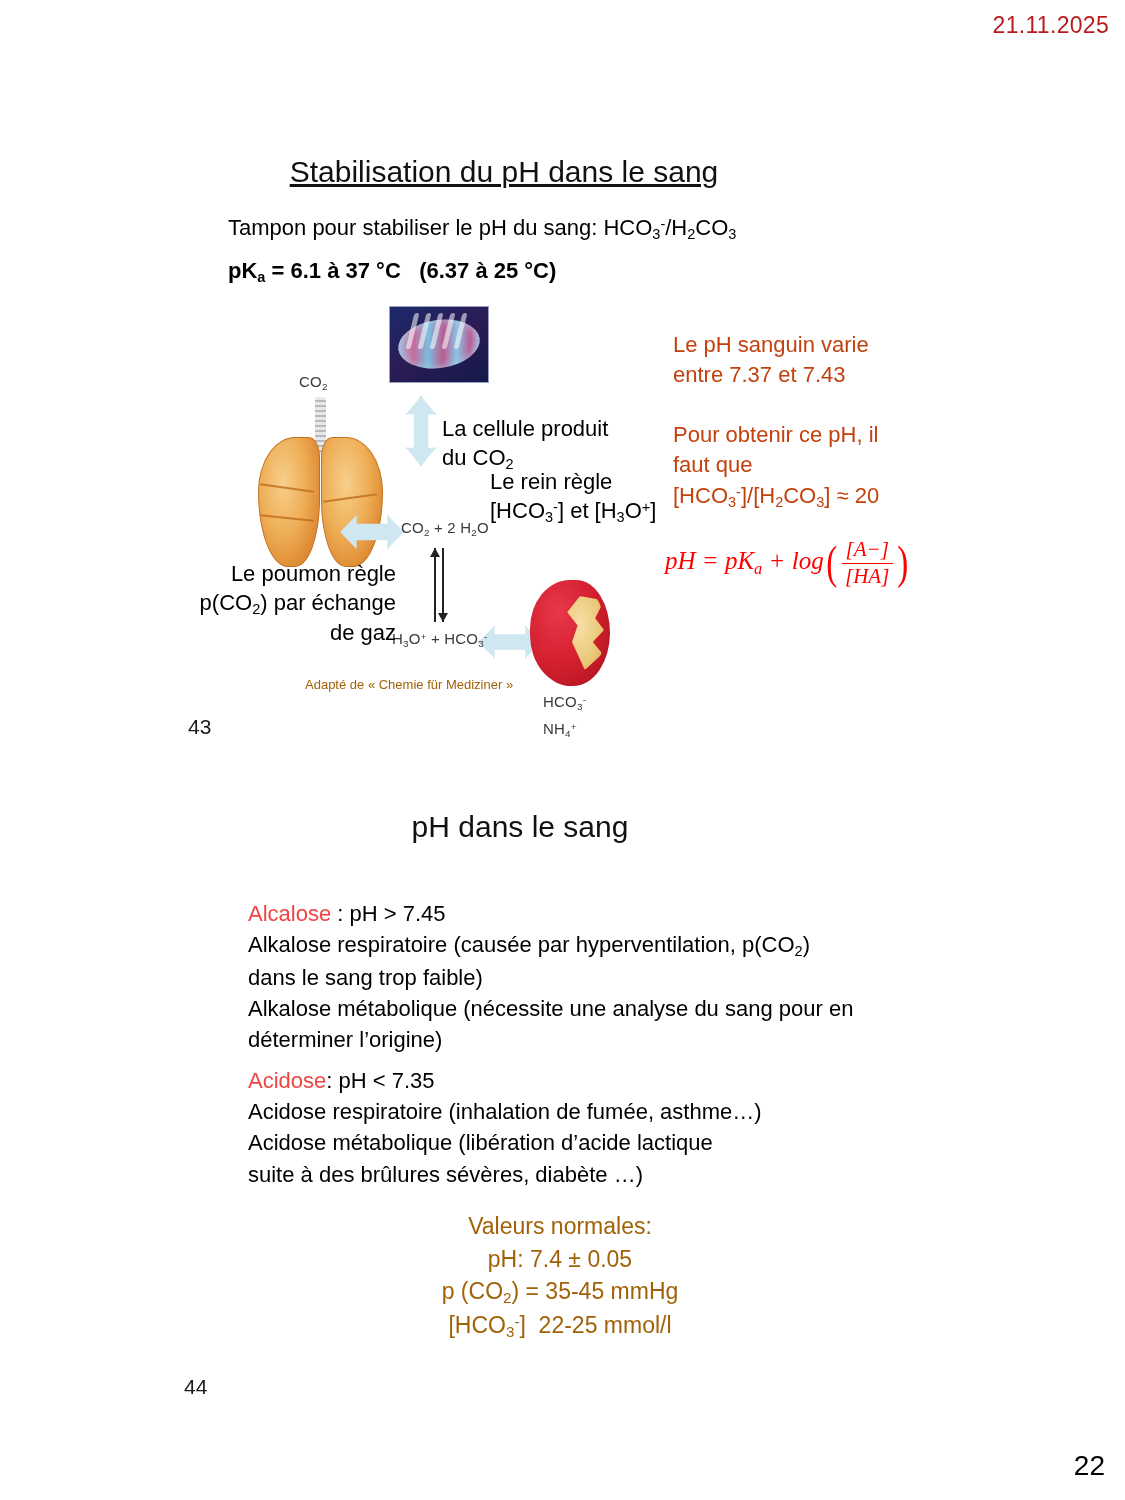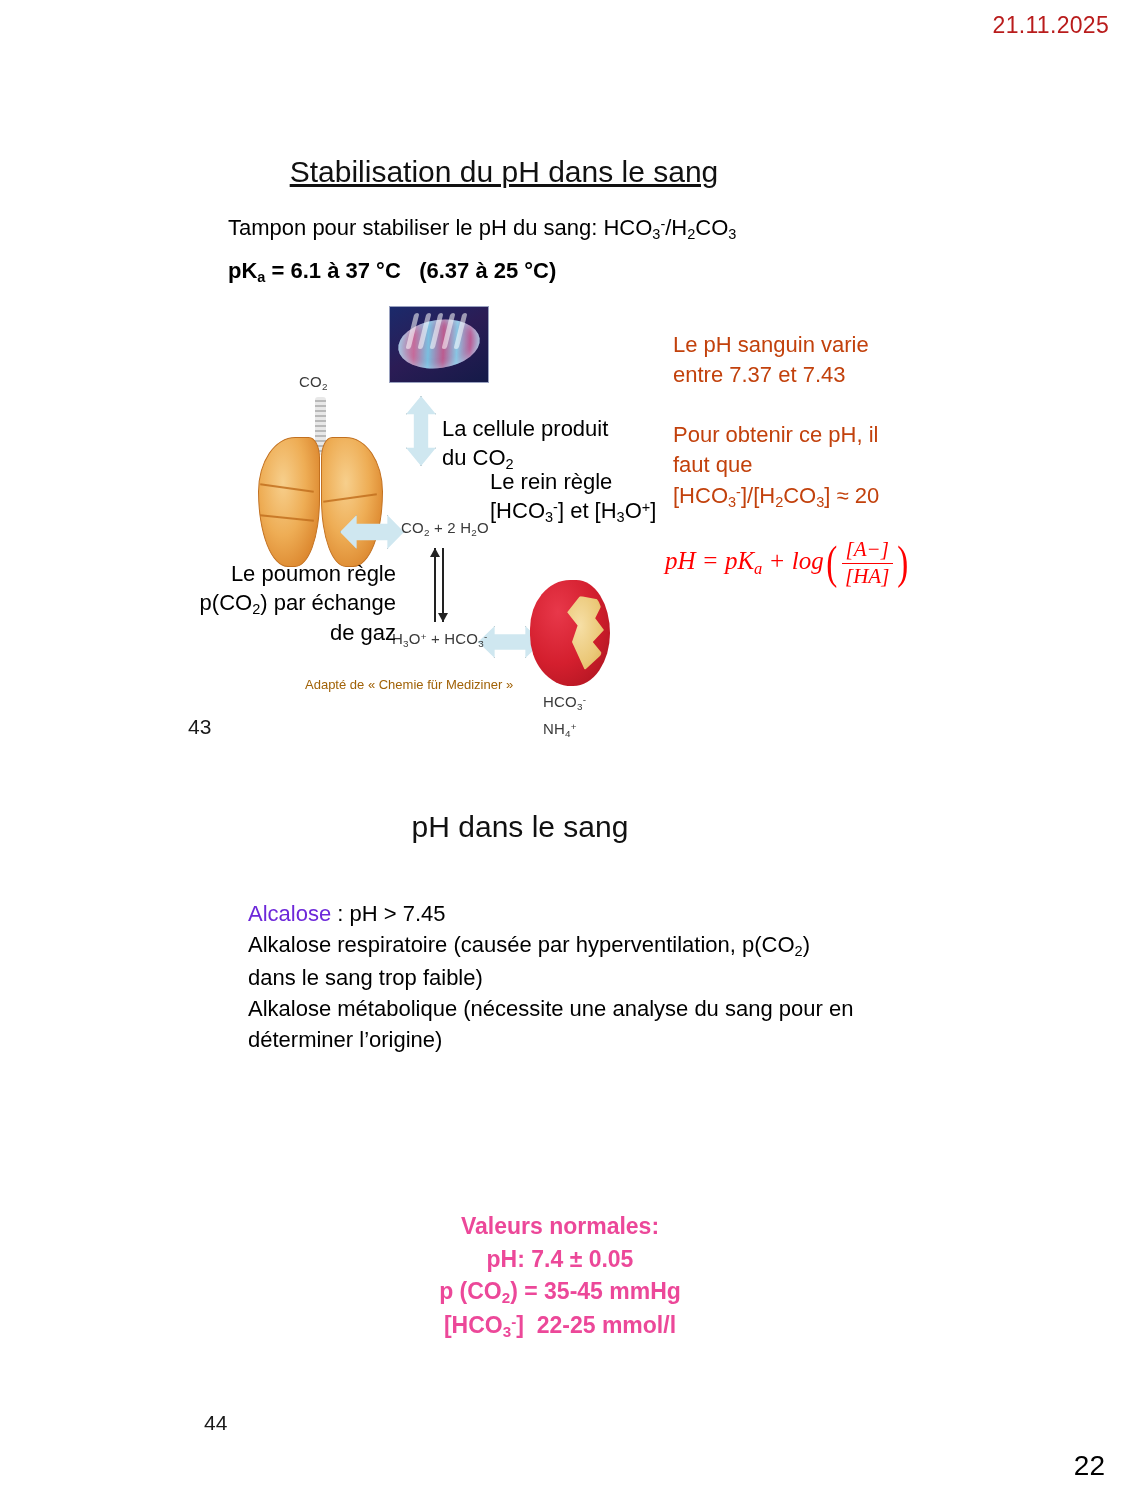--- a/index.html
+++ b/index.html
@@ -45,21 +45,21 @@
     font-weight: 400;
   }
 
   .body-text { font-size: 22px; line-height: 1.35; color: #000; }
   .bold { font-weight: bold; }
   sub { font-size: 0.66em; vertical-align: -0.28em; }
   sup { font-size: 0.66em; vertical-align: 0.42em; }
 
   .blue-text { color: #c2410c; font-size: 22px; line-height: 1.38; }
 
-  .red-text { color: #6d28d9; }
+  .red-text { color: #ef4444; }
 
   
   .lungs-wrap { width: 130px; height: 175px; }
   .trachea {
     position: absolute; left: 60px; top: 2px;
     width: 11px; height: 58px;
     background: repeating-linear-gradient(to bottom,
       #e8e8e8 0px, #e8e8e8 3px, #b9b9b9 3px, #b9b9b9 5px);
     border-radius: 3px;
   }
@@ -172,22 +172,22 @@
     font-size: 46px;
     font-style: normal;
     font-family: "Liberation Serif", serif;
     line-height: .82;
     transform: scaleX(.72);
     display: inline-block;
   }
 
   .centered-red {
     text-align: center;
-    color: #ec4899;
-    font-weight: bold;
+    color: #a16207;
+    font-weight: normal;
     font-size: 23px;
     line-height: 1.42;
   }
 </style>
 </head>
 <body>
 
 <div class="abs" id="doc-date">21.11.2025</div>
 
 <div class="abs" id="slide-43">
@@ -294,24 +294,30 @@
   <div class="abs slide-title" style="left:120px; top:50px; width:800px;">pH dans le sang</div>
 
   <div class="abs body-text" style="left:248px; top:138px; width:640px; line-height:1.42;">
     <span class="red-text">Alcalose</span><span> :   pH &gt; 7.45</span><br>
     <span>Alkalose respiratoire (causée par hyperventilation, p(CO<sub>2</sub>)</span><br>
     <span>dans le sang trop faible)</span><br>
     <span>Alkalose métabolique (nécessite une analyse du sang pour en</span><br>
     <span>déterminer l’origine)</span>
   </div>
 
+  <div class="abs body-text" style="left:248px; top:305px; width:640px; line-height:1.42;">
+    <span class="red-text">Acidose</span><span>:   pH &lt; 7.35</span><br>
+    <span>Acidose respiratoire (inhalation de fumée, asthme…)</span><br>
+    <span>Acidose métabolique (libération d’acide lactique</span><br>
+    <span>suite à des brûlures sévères, diabète …)</span>
+  </div>
 
   <div class="abs centered-red" style="left:340px; top:450px; width:440px;">
     <div>Valeurs normales:</div>
     <div>pH: 7.4 ± 0.05</div>
     <div>p (CO<sub>2</sub>) = 35-45 mmHg</div>
     <div>[HCO<sub>3</sub><sup>-</sup>]&nbsp; 22-25 mmol/l</div>
   </div>
 
-  <div class="abs slide-number" style="left:204px; top:615px;margin-top:36px;">44</div>
+  <div class="abs slide-number" style="left:184px; top:615px;">44</div>
 </div>
 
 <div class="abs" id="page-number-footer">22</div>
 
 </body></html>

